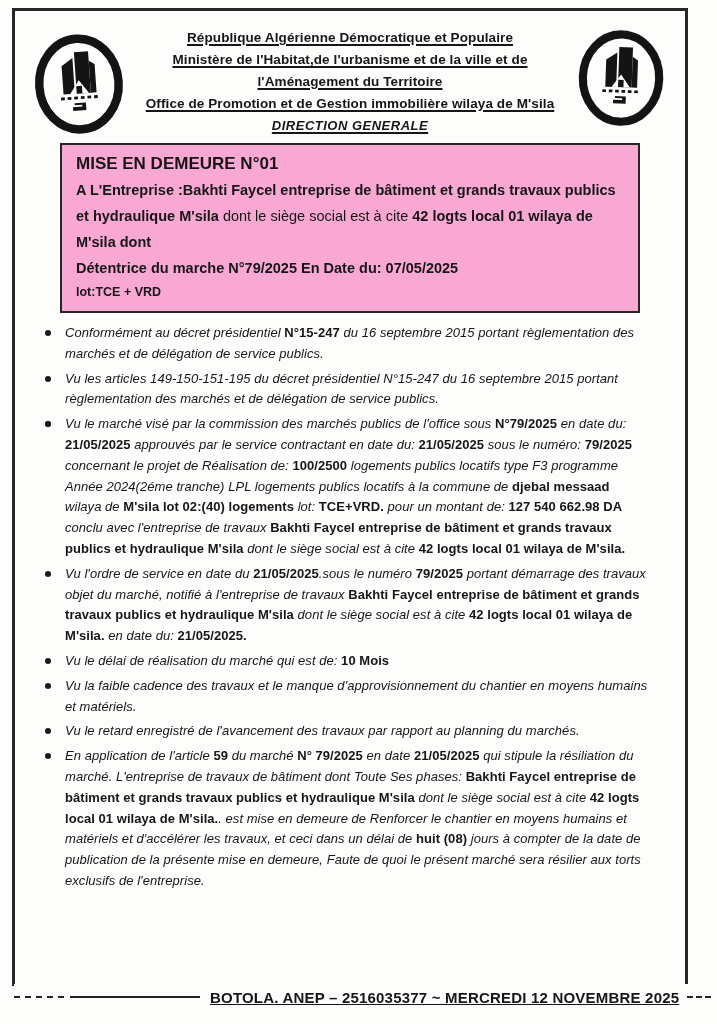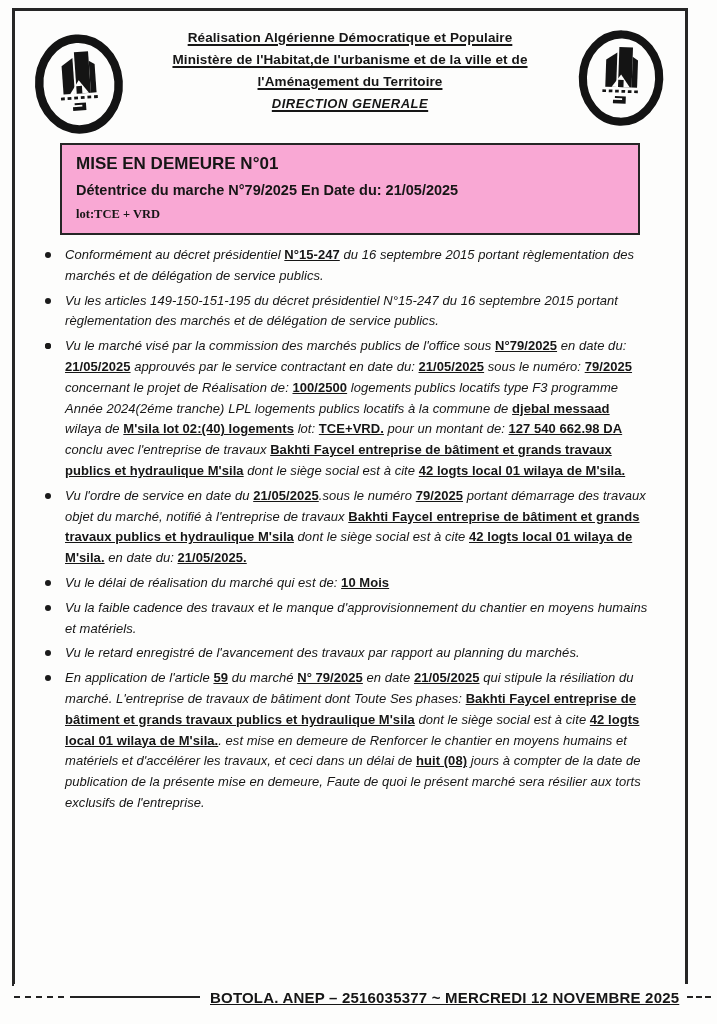--- a/index.html
+++ b/index.html
@@ -27,33 +27,33 @@
   }
   .head-line-last{font-style:italic;font-size:13px;letter-spacing:.5px;}
   
   .notice-box{
     width:580px;margin:6px auto 6px auto;border:2.5px solid #262626;
     box-sizing:border-box;padding:6px 14px 8px 14px;text-align:left;background:#f9a8d4;
   }
   .notice-title{font-weight:bold;font-size:17px;line-height:26px;}
   .notice-para{font-size:14.5px;line-height:26px;font-weight:bold;}
   .notice-para .rg{font-weight:500;}
-  .notice-para.p-small{font-size:12.5px;line-height:22px;font-family:Liberation Serif, serif;}
+  .notice-para.p-small{font-size:12.5px;line-height:22px;}
   
   .bullet-list{list-style:none;margin:10px 0 0 0;padding:0 26px 0 14px;}
   .bullet-item{
     position:relative;padding-left:26px;margin-bottom:4px;
     font-style:italic;font-size:13px;line-height:20.8px;letter-spacing:.05px;
   }
   .bullet-marker{
     position:absolute;left:6px;top:7px;width:6px;height:6px;border-radius:50%;
     background:#1b1b1b;
   }
   .bullet-item .b{font-weight:bold;}
-  .bullet-item .rm{font-style:normal;text-decoration:underline;}
+  .bullet-item .rm{font-style:normal;}
   
   .footer-row{
     position:absolute;left:14px;right:6px;bottom:14px;
     display:flex;align-items:center;background:#fdfdfc;height:26px;
   }
   .footer-dash{height:0;border-top:2.5px solid #222;}
   .footer-dash.sparse{width:50px;border-top-style:dashed;margin-right:6px;}
   .footer-dash.solid-l{width:130px;margin-right:10px;}
   .footer-dash.solid-r{flex:1;margin-left:8px;border-top-style:dashed;}
   .footer-text{font-weight:bold;font-size:15px;white-space:nowrap;letter-spacing:.2px;text-decoration:underline;}
@@ -82,23 +82,24 @@
               <rect x="37" y="67" width="4" height="3"></rect>
             <rect x="44" y="67" width="4" height="3"></rect>
               <rect x="51" y="67" width="4" height="3"></rect>
             <rect x="58" y="67" width="4" height="3"></rect>
               <rect x="65" y="67" width="4" height="3"></rect>
             <path d="M44 74 h12 v8 h-14 v-4 h10 v-2 h-8 z"></path>
           </g>
         </svg>
       </div>
       <div class="head-lines" id="headLines">
-          <div class="head-line">Réalisation Algérienne Démocratique et  Populaire</div>
+          <div class="head-line">République Algérienne Démocratique et  Populaire</div>
           <div class="head-line">Ministère  de l'Habitat,de l'urbanisme et de la ville et de</div>
           <div class="head-line">l'Aménagement du Territoire</div>
+          <div class="head-line">Office de Promotion et de Gestion immobilière wilaya de M'sila</div>
           <div class="head-line head-line-last">DIRECTION  GENERALE</div>
         </div>
       <div class="logo-wrap right logo-right">
         <svg class="stamp" width="92" height="100" viewBox="0 0 100 110" aria-hidden="true">
           <ellipse cx="50" cy="54" rx="42" ry="48" fill="none" stroke="#141414" stroke-width="9"></ellipse>
           <ellipse cx="50" cy="54" rx="42" ry="48" fill="none" stroke="#141414" stroke-width="4" stroke-dasharray="6 3"></ellipse>
           <g fill="#141414">
             <polygon points="33,34 45,26 45,64 33,64"></polygon>
             <rect x="47" y="20" width="15" height="44"></rect>
             <polygon points="62,30 68,34 68,64 62,64"></polygon>
@@ -114,21 +115,22 @@
               <rect x="65" y="67" width="4" height="3"></rect>
             <path d="M44 74 h12 v8 h-14 v-4 h10 v-2 h-8 z"></path>
           </g>
         </svg>
       </div>
     </div>
 
     <div class="notice-box">
       <div class="notice-title">MISE EN DEMEURE N°01</div>
       <div id="noticeParas">
-          <div class="notice-para "><span class="">Détentrice du marche N°79/2025 En Date du: 21/05/2025</span></div>
+          <div class="notice-para "><span class="">A L'Entreprise :Bakhti Faycel entreprise de bâtiment et grands travaux publics et hydraulique M'sila </span><span class="rg">dont le siège social est à cite </span><span class="">42 logts local 01 wilaya de M'sila dont</span></div>
+          <div class="notice-para "><span class="">Détentrice du marche N°79/2025 En Date du: 07/05/2025</span></div>
           <div class="notice-para p-small"><span class="">lot:TCE + VRD</span></div>
         </div>
     </div>
 
     <ul class="bullet-list" id="bulletList">
         <li class="bullet-item"><span class="bullet-marker"></span><span>Conformément au décret présidentiel </span><span class="b rm">N°15-247</span><span> du 16 septembre 2015 portant règlementation des marchés et de délégation de service  publics.</span></li>
         <li class="bullet-item"><span class="bullet-marker"></span><span>Vu les articles 149-150-151-195 du décret présidentiel N°15-247 du 16 septembre 2015 portant règlementation des marchés et de délégation de service publics.</span></li>
         <li class="bullet-item"><span class="bullet-marker"></span></li>
         <li class="bullet-item"><span class="bullet-marker"></span><span>Vu le marché visé par la commission des marchés publics de l'office sous </span><span class="b rm">N°79/2025</span><span>  en date du: </span><span class="b rm">21/05/2025</span><span> approuvés par le service contractant en date du: </span><span class="b rm">21/05/2025</span><span> sous le numéro: </span><span class="b rm">79/2025</span><span> concernant le projet de Réalisation de: </span><span class="b rm">100/2500</span><span> logements publics locatifs type F3 programme Année 2024(2éme tranche) LPL logements publics locatifs à la commune de </span><span class="b rm">djebal messaad</span><span> wilaya de </span><span class="b rm">M'sila lot 02:(40) logements</span><span> lot: </span><span class="b rm">TCE+VRD.</span><span> pour un montant de: </span><span class="b rm">127 540 662.98 DA</span><span> conclu avec l'entreprise de travaux  </span><span class="b rm">Bakhti Faycel entreprise de bâtiment et grands travaux publics et hydraulique M'sila</span><span> dont le siège social est à cite </span><span class="b rm">42 logts local 01 wilaya de M'sila.</span></li>
         <li class="bullet-item"><span class="bullet-marker"></span><span>Vu l'ordre de service en date du </span><span class="b rm">21/05/2025</span><span>.sous le numéro </span><span class="b rm">79/2025</span><span>  portant démarrage des travaux objet du marché, notifié à l'entreprise de travaux </span><span class="b rm">Bakhti Faycel entreprise de bâtiment et grands travaux publics et hydraulique M'sila</span><span> dont le siège social est à cite </span><span class="b rm">42 logts local 01 wilaya de M'sila.</span><span> en date du: </span><span class="b rm">21/05/2025.</span></li>

